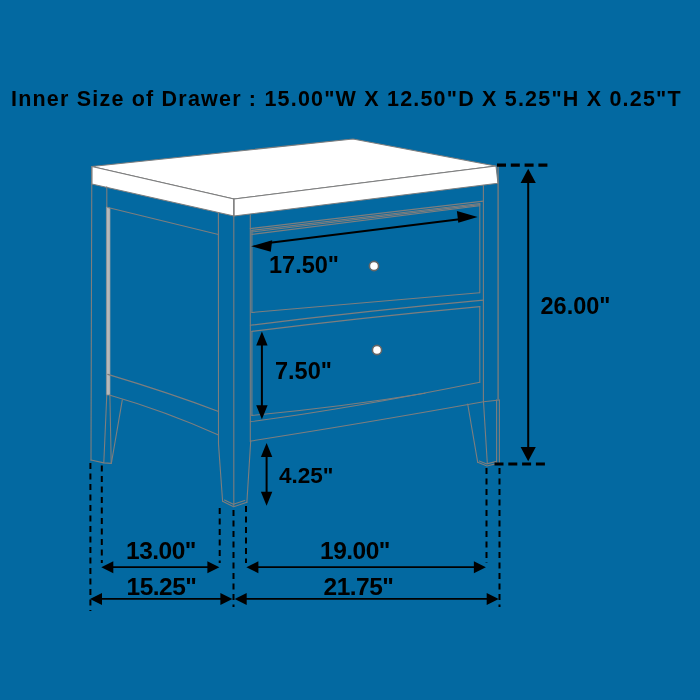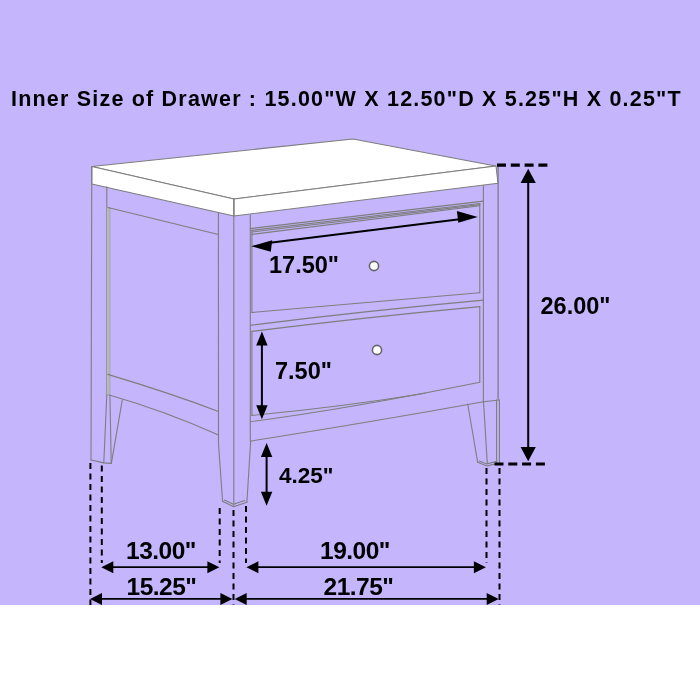--- a/index.html
+++ b/index.html
@@ -1,16 +1,16 @@
 <!DOCTYPE html>
 <html><head>
 <meta charset="utf-8">
 <style>
   html,body{margin:0;padding:0;background:#ffffff;}
-  #page{width:700px;height:605px;position:relative;background:#c4b5fd;overflow:hidden;}
+  #page{width:700px;height:700px;position:relative;background:#0369a1;overflow:hidden;}
   svg{position:absolute;top:0;left:0;}
   text{font-family:"Liberation Sans",sans-serif;font-weight:bold;fill:#000000;}
 </style>
 </head>
 <body>
 <div id="page">
 <svg width="700" height="700" viewBox="0 0 700 700">
 
   <text x="11" y="105.5" font-size="21.5" letter-spacing="1.2">Inner Size of Drawer : 15.00"W X 12.50"D X 5.25"H X 0.25"T</text>
 

